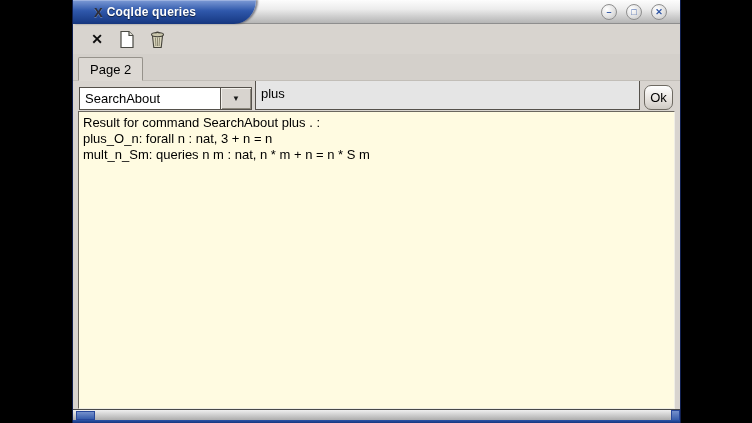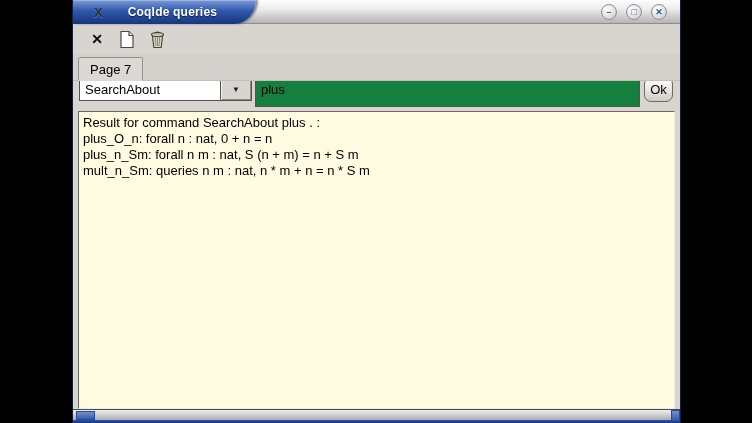--- a/index.html
+++ b/index.html
@@ -14,21 +14,21 @@
   .titlebar { position:relative; height:24px; flex:0 0 24px;
               background:linear-gradient(#fdfdfd,#ececec 40%,#cbcbcb 75%,#b5b5b5);
               border-bottom:1px solid #8e8e8e; }
   .title-tab { position:absolute; left:0; top:0; height:24px; width:183px;
                display:flex; align-items:center;
                background:linear-gradient(#7d9bd6,#2f58ab 45%,#1a3d88 90%,#16357c);
                border-bottom-right-radius:22px 24px;
                box-shadow:inset 0 1px 0 #9cb2e0, 2px 0 2px rgba(0,0,20,.45); }
   .app-icon { margin-left:21px; color:#2e2e38; font-weight:900; font-size:13px;
               line-height:1; text-shadow:0 1px 0 rgba(255,255,255,.25); }
-  .title-text { margin-left:25px; color:#fff; font-size:12px; font-weight:bold;
+  .title-text { margin-left:4px; color:#fff; font-size:12px; font-weight:bold;
                 letter-spacing:.2px; text-shadow:0 1px 1px rgba(0,0,0,.6); }
   .win-buttons { position:absolute; right:13px; top:4px; display:flex; gap:9px; }
   .win-btn { width:16px; height:16px; border-radius:50%;
              background:radial-gradient(circle at 35% 30%, #ffffff, #e2e2e2 55%, #bfbfbf);
              border:1px solid #8f8f8f; color:#2f55a4; font-size:9px; font-weight:bold;
              display:flex; align-items:center; justify-content:center; line-height:1;
              cursor:default; }
 
   
   .toolbar { height:30px; flex:0 0 30px; display:flex; align-items:center;
@@ -39,32 +39,32 @@
 
   
   .tabstrip { height:27px; flex:0 0 27px; position:relative; background:#d4d0cb;
               border-bottom:1px solid #c2beb8; }
   .tab { position:absolute; left:5px; bottom:-1px; height:24px; padding:0 11px;
          display:flex; align-items:center; background:#dcd8d3;
          border:1px solid #96928b; border-bottom:1px solid #dcd8d3;
          border-radius:2px 2px 0 0; font-size:13px; color:#000; }
 
   
-  .queryrow { height:29px; flex:0 0 29px; display:flex; align-items:center;
-              padding:0 7px 12px 6px; }
+  .queryrow { height:29px; flex:0 0 29px; display:flex; align-items:flex-end;
+              padding:0 7px 0 6px; }
   .combo { width:173px; height:23px; display:flex; border:1px solid #55514b;
            background:#fff; }
   .combo-text { flex:1; font-size:13px; padding-left:5px; line-height:21px;
                 color:#000; white-space:nowrap; overflow:hidden; }
   .combo-arrow { width:31px; background:#d8d4cf; border-left:1px solid #55514b;
                  box-shadow:inset 1px 1px 0 #f3f1ec, inset -1px -1px 0 #8d897f;
                  display:flex; align-items:center; justify-content:center;
                  font-size:8px; color:#1a1a1a; }
   .entry { flex:1; height:34px; margin-left:3px; border:1px solid #55514b;
-           background:#15803d; font-family:"Liberation Sans",sans-serif;
+           background:#e5e5e5; font-family:"Liberation Sans",sans-serif;
            font-size:13px; padding:0 5px; color:#000; outline:none; }
   .ok-btn { width:29px; height:25px; margin-left:4px;
             border:1px solid #6e6a62; border-radius:7px;
             background:linear-gradient(#ffffff,#e8e4df 55%,#cfcbc5);
             font-family:"Liberation Sans",sans-serif; font-size:13px; color:#000;
             display:flex; align-items:center; justify-content:center; }
 
   
   .results { flex:1 1 auto; margin:1px 5px 0 5px; background:#fffbe1;
              border:1px solid; border-color:#6b675f #f0eee5 #f0eee5 #6b675f;
@@ -122,37 +122,36 @@
           <line x1="10.6" y1="7.5" x2="10.1" y2="16" stroke="#8f8b74" stroke-width="1"></line>
           <ellipse cx="8.5" cy="4.6" rx="6" ry="2.1" fill="#cbc7ad" stroke="#44423a" stroke-width="1.1"></ellipse>
           <path d="M6.5 3 Q8.5 1.2 10.5 3" fill="none" stroke="#44423a" stroke-width="1.2"></path>
         </svg>
       </span>
     </div>
   </div>
 
   <div class="tabstrip">
     <div class="tab">
-      <span>Page 7</span>
+      <span>Page 2</span>
     </div>
   </div>
 
   <div class="queryrow">
     <div class="combo">
       <span class="combo-text">SearchAbout</span>
       <span class="combo-arrow">▼</span>
     </div>
     <input class="entry" type="text" value="plus" style="">
     <div class="ok-btn">Ok</div>
   </div>
 
   <div class="results">
     <div class="rline">Result for command SearchAbout plus . :</div>
-    <div class="rline">plus_O_n: forall n : nat, 0 + n = n</div>
-    <div class="rline">plus_n_Sm: forall n m : nat, S (n + m) = n + S m</div>
+    <div class="rline">plus_O_n: forall n : nat, 3 + n = n</div>
     <div class="rline">mult_n_Sm: queries n m : nat, n * m + n = n * S m</div>
   </div>
 
   <div class="bottom-frame">
     <div class="grip-left"></div>
     <div class="grip-right"></div>
     <div class="navy-base"></div>
   </div>
 
 </div>

